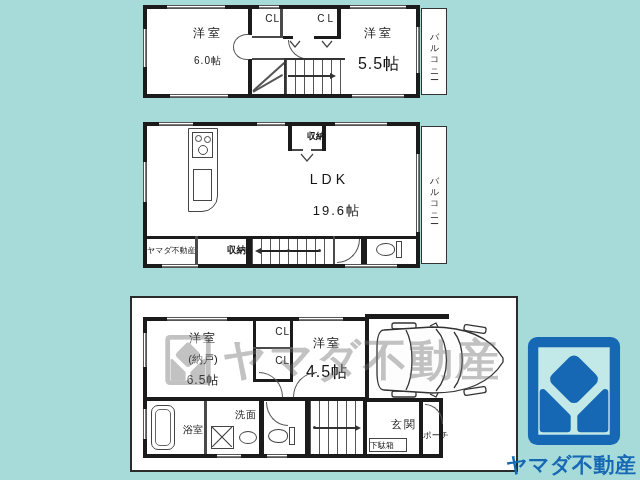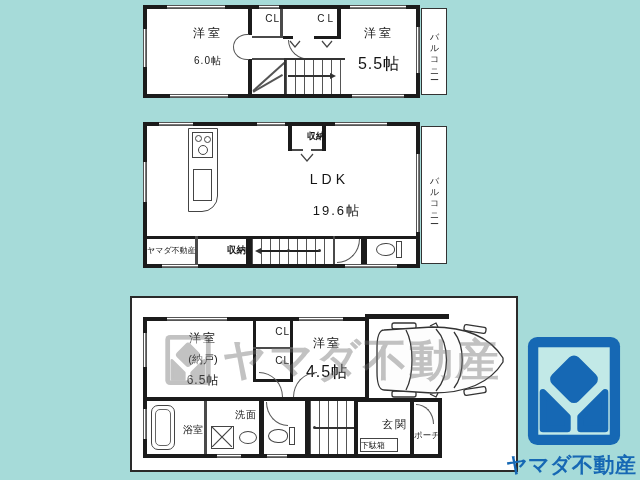--- a/index.html
+++ b/index.html
@@ -215,21 +215,21 @@
         <rect x="92" y="68" width="22" height="6" rx="2" transform="rotate(-9 103 71)"></rect>
         <path d="M12,10 L60,7 C94,7 118,17 131,38 L131,42 C118,63 94,73 60,73 L12,70 C7,70 5,62 5,52 L5,28 C5,18 7,10 12,10 Z"></path>
         <path d="M34,10 C42,25 42,55 34,70" fill="none"></path>
         <path d="M64,9 C78,24 78,56 64,71" fill="none"></path>
         <path d="M82,12 C93,26 93,54 82,68" fill="none"></path>
         <path d="M58,6 l6,-3 l2,4" fill="none"></path>
         <path d="M58,74 l6,3 l2,-4" fill="none"></path>
       </g>
     </svg>
 
-    <div class="unit" style="left:222px;top:100px;width:88px;height:60px;">
+    <div class="unit" style="left:231px;top:100px;width:80px;height:60px;">
       <div class="lbl" style="left:4px;top:15px;width:46px;font-size:11px;letter-spacing:2px;">玄関</div>
       <div class="fixture" style="left:2px;top:36px;width:38px;height:14px;border-width:1.3px;display:flex;align-items:center;justify-content:flex-start;">
         <span style="font-size:8px;white-space:nowrap;">下駄箱</span>
       </div>
       <div class="wall" style="left:52px;top:0;width:4px;height:52px;"></div>
       <div class="arc" style="left:58px;top:2px;width:18px;height:20px;border-bottom:none;border-left:none;border-radius:0 100% 0 0;"></div>
       <div class="lbl" style="left:54px;top:28px;width:28px;font-size:8.5px;">ポーチ</div>
     </div>
 
     <div class="watermark" style="left:30px;top:36px;">

